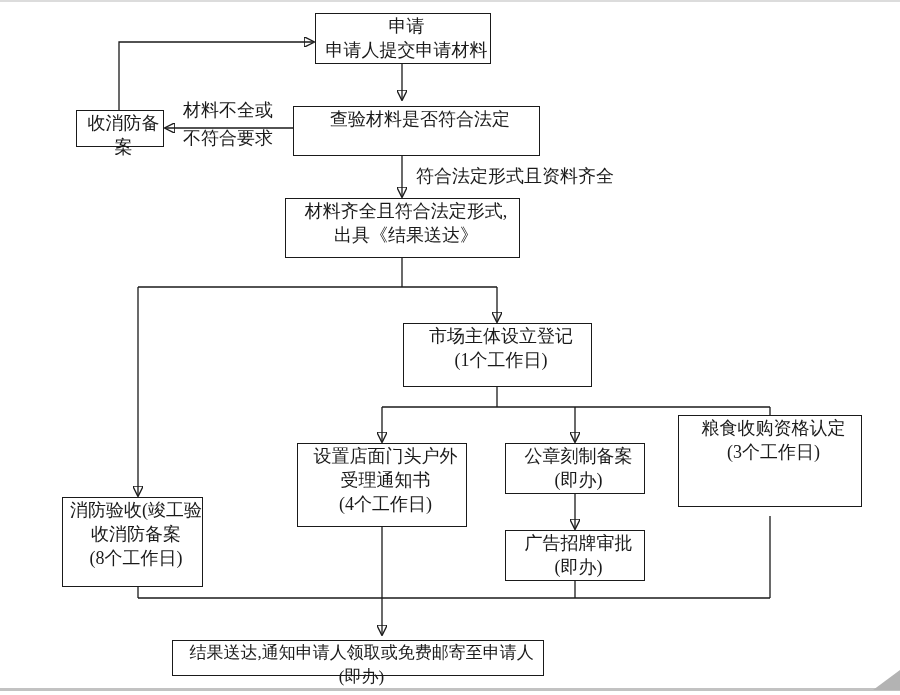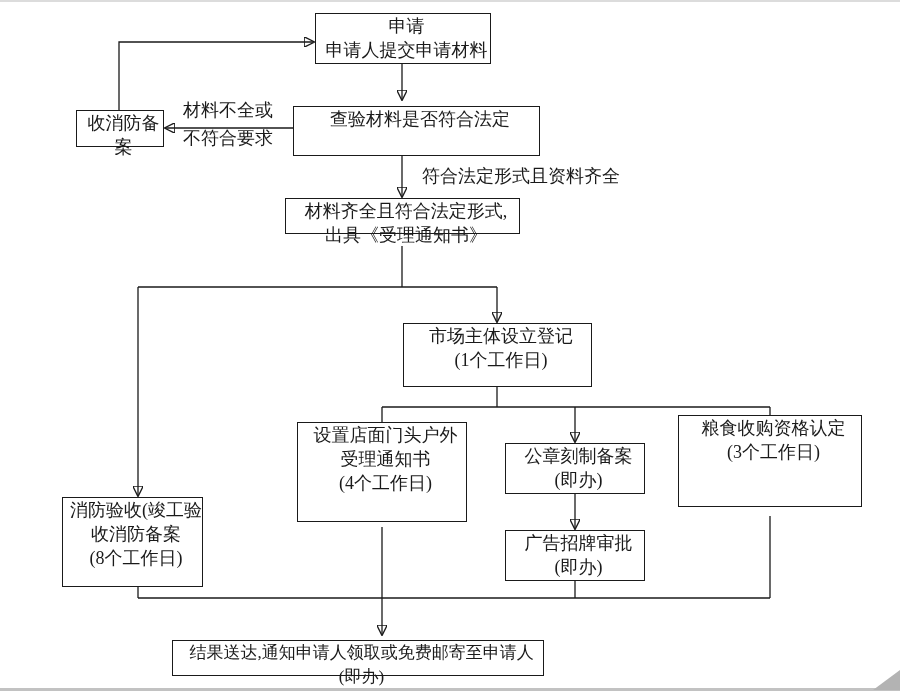--- a/index.html
+++ b/index.html
@@ -61,37 +61,37 @@
   </div>
 
   <div class="box" style="left:76px;top:110px;width:88px;height:37px">
     <div>收消防备案</div>
   </div>
 
   <div class="box" style="left:293px;top:106px;width:247px;height:50px">
     <div>查验材料是否符合法定</div>
   </div>
 
-  <div class="box" style="left:285px;top:198px;width:235px;height:36px">
+  <div class="box" style="left:285px;top:198px;width:235px;height:60px">
     <div>材料齐全且符合法定形式,</div>
-    <div>出具《受理通知书》</div>
+    <div>出具《结果送达》</div>
   </div>
 
   <div class="box" style="left:403px;top:323px;width:189px;height:64px">
     <div>市场主体设立登记</div>
     <div>(1个工作日)</div>
   </div>
 
   <div class="box" style="left:62px;top:497px;width:141px;height:90px">
     <div>消防验收(竣工验</div>
     <div>收消防备案</div>
     <div>(8个工作日)</div>
   </div>
 
-  <div class="box" style="left:297px;top:422px;width:170px;height:100px">
+  <div class="box" style="left:297px;top:443px;width:170px;height:84px">
     <div>设置店面门头户外</div>
     <div>受理通知书</div>
     <div>(4个工作日)</div>
   </div>
 
   <div class="box" style="left:505px;top:443px;width:140px;height:51px">
     <div>公章刻制备案</div>
     <div>(即办)</div>
   </div>
 
@@ -107,19 +107,19 @@
 
   <div class="box result-box" style="left:172px;top:640px;width:372px;height:36px">
     <div>结果送达,通知申请人领取或免费邮寄至申请人(即办)</div>
   </div>
 
   <div class="edge-label" style="left:171px;top:96px;width:102px">
     <div>材料不全或</div>
     <div>不符合要求</div>
   </div>
 
-  <div class="edge-label" style="left:410px;top:162px;width:210px;text-align:right">符合法定形式且资料齐全</div>
+  <div class="edge-label" style="left:410px;top:162px;width:210px;text-align:center">符合法定形式且资料齐全</div>
 
   <div class="page-rule-top"></div>
   <div class="page-rule-bottom"></div>
   <div class="corner-triangle"></div>
 
 </div>
 
 </body></html>

